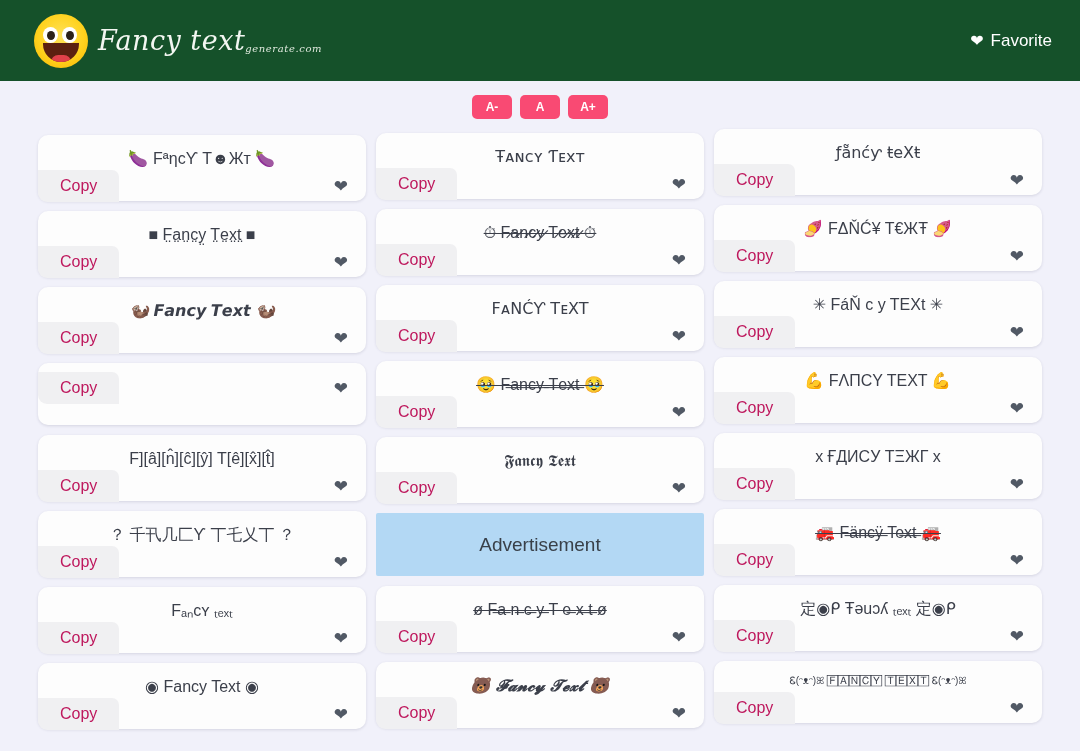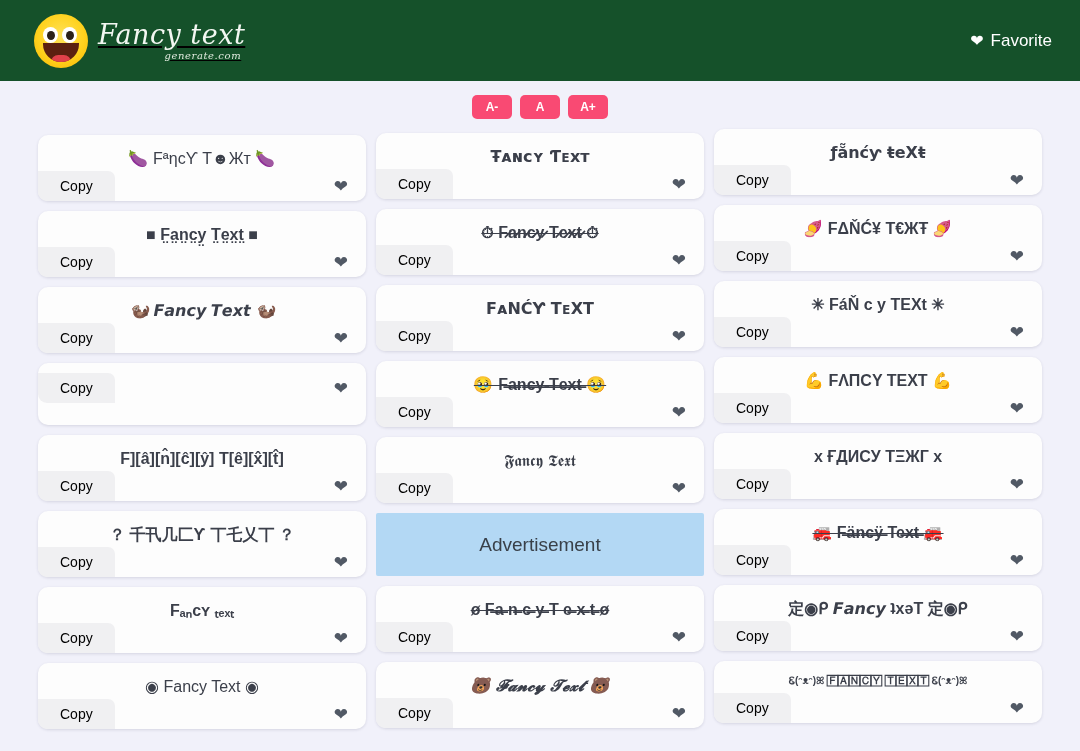--- a/index.html
+++ b/index.html
@@ -48,21 +48,21 @@
     border-radius: 0 0 18px 18px;
     overflow: hidden;
   }
   .brand-logo .mouth::after {
     content: ""; position: absolute;
     left: 8px; bottom: -6px;
     width: 20px; height: 13px;
     background: #e0414a;
     border-radius: 10px 10px 8px 8px;
   }
-  .brand-text { display: flex; flex-direction: column; line-height: 1; text-decoration: underline; }
+  .brand-text { display: flex; flex-direction: row; line-height: 1; }
   .brand-title {
     font-family: "DejaVu Serif", serif;
     font-style: italic;
     font-size: 27px;
     color: #f3f7f2;
     letter-spacing: .5px;
   }
   .brand-sub {
     font-family: "DejaVu Serif", serif;
     font-style: italic;
@@ -132,22 +132,22 @@
     display: flex;
     align-items: center;
     justify-content: space-between;
     padding: 0 18px 0 0;
     height: 30px;
   }
   .copy-btn {
     background: #f0f0f2;
     border: none;
     border-radius: 0 7px 0 9px;
-    color: #000000;
-    font-size: 14px;
+    color: #be185d;
+    font-size: 16px;
     font-family: "Liberation Sans", sans-serif;
     padding: 7px 22px;
     cursor: pointer;
     margin-left: 0;
     text-align: center;
   }
   .fav-heart {
     color: #515965;
     font-size: 17px;
     line-height: 1;
@@ -155,21 +155,21 @@
     user-select: none;
   }
 
   
   .col-1 { margin-top: 6px; }
   .col-2 { margin-top: 4px; }
   .col-3 { margin-top: 0px; }
 
   
   .st-plain      { font-family: "Liberation Sans", sans-serif; }
-  .st-bold       { font-weight: bold; }
+  .st-bold       { font-weight: normal; }
   .st-bolditalic { font-weight: bold; font-style: italic; }
   .st-serif      { font-family: "DejaVu Serif", serif; }
   .st-strike     { text-decoration: line-through; }
   .st-small      { font-size: 10px; }
   .st-dejavu     { font-family: "DejaVu Sans", sans-serif; }
 
   
   .ad-slot {
     background: #b3d8f4;
     border-radius: 2px;
@@ -356,21 +356,21 @@
         </div>
       </div>
       <div class="card">
         <div class="card-text st-bold st-strike">🚒 F̶ä̶n̶c̶ÿ̶ Te̶x̶t̶ 🚒</div>
         <div class="card-footer">
           <button class="copy-btn">Copy</button>
           <span class="fav-heart">❤</span>
         </div>
       </div>
       <div class="card">
-        <div class="card-text st-bold">定◉ᑭ 𝙁𝙖𝙣𝙘𝙮 ʇxǝT 定◉ᑭ</div>
+        <div class="card-text st-bold">定◉ᑭ Ŧǝuɔʎ ₜₑₓₜ 定◉ᑭ</div>
         <div class="card-footer">
           <button class="copy-btn">Copy</button>
           <span class="fav-heart">❤</span>
         </div>
       </div>
       <div class="card">
         <div class="card-text st-bold st-small">Ꮛ(ᵔᴥᵔ)ꕤ 🄵🄰🄽🄲🅈 🅃🄴🅇🅃 Ꮛ(ᵔᴥᵔ)ꕤ</div>
         <div class="card-footer">
           <button class="copy-btn">Copy</button>
           <span class="fav-heart">❤</span>

